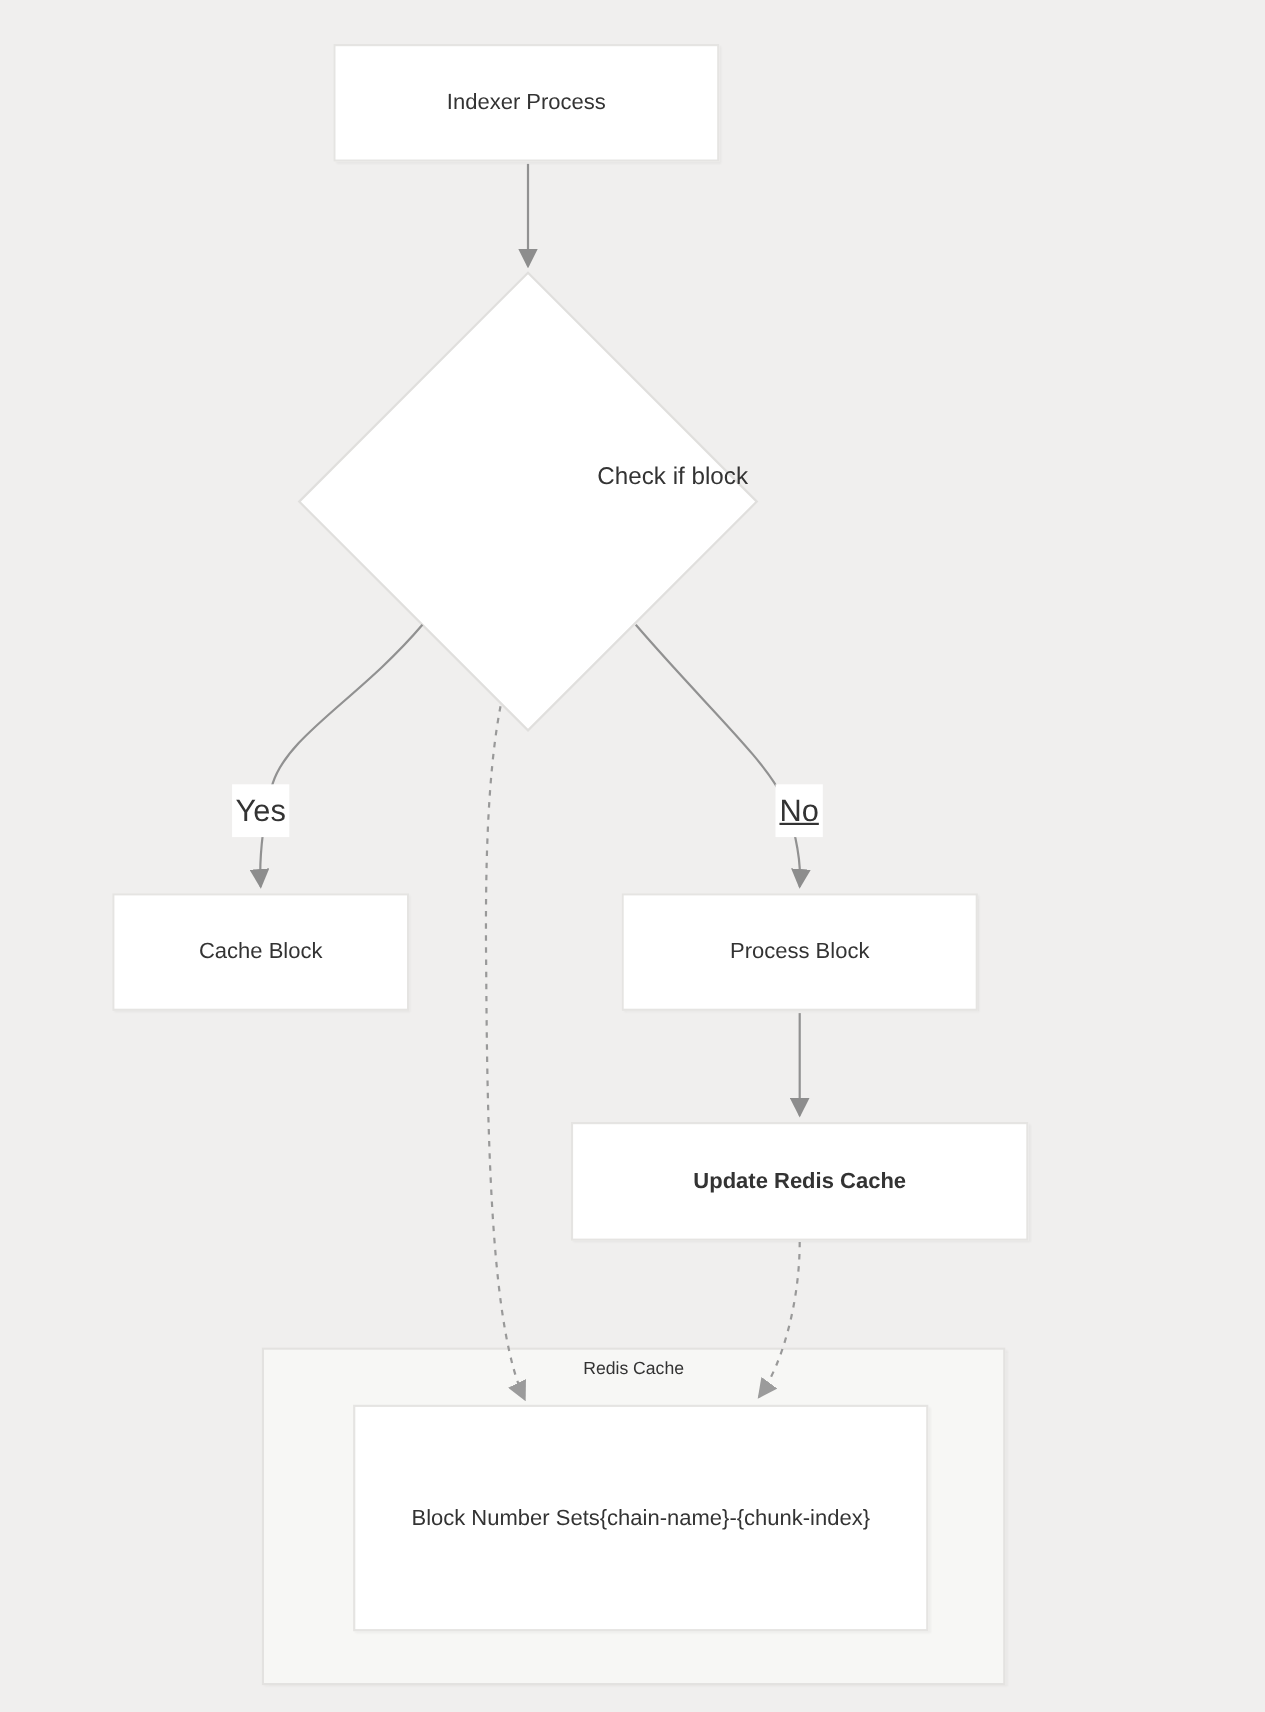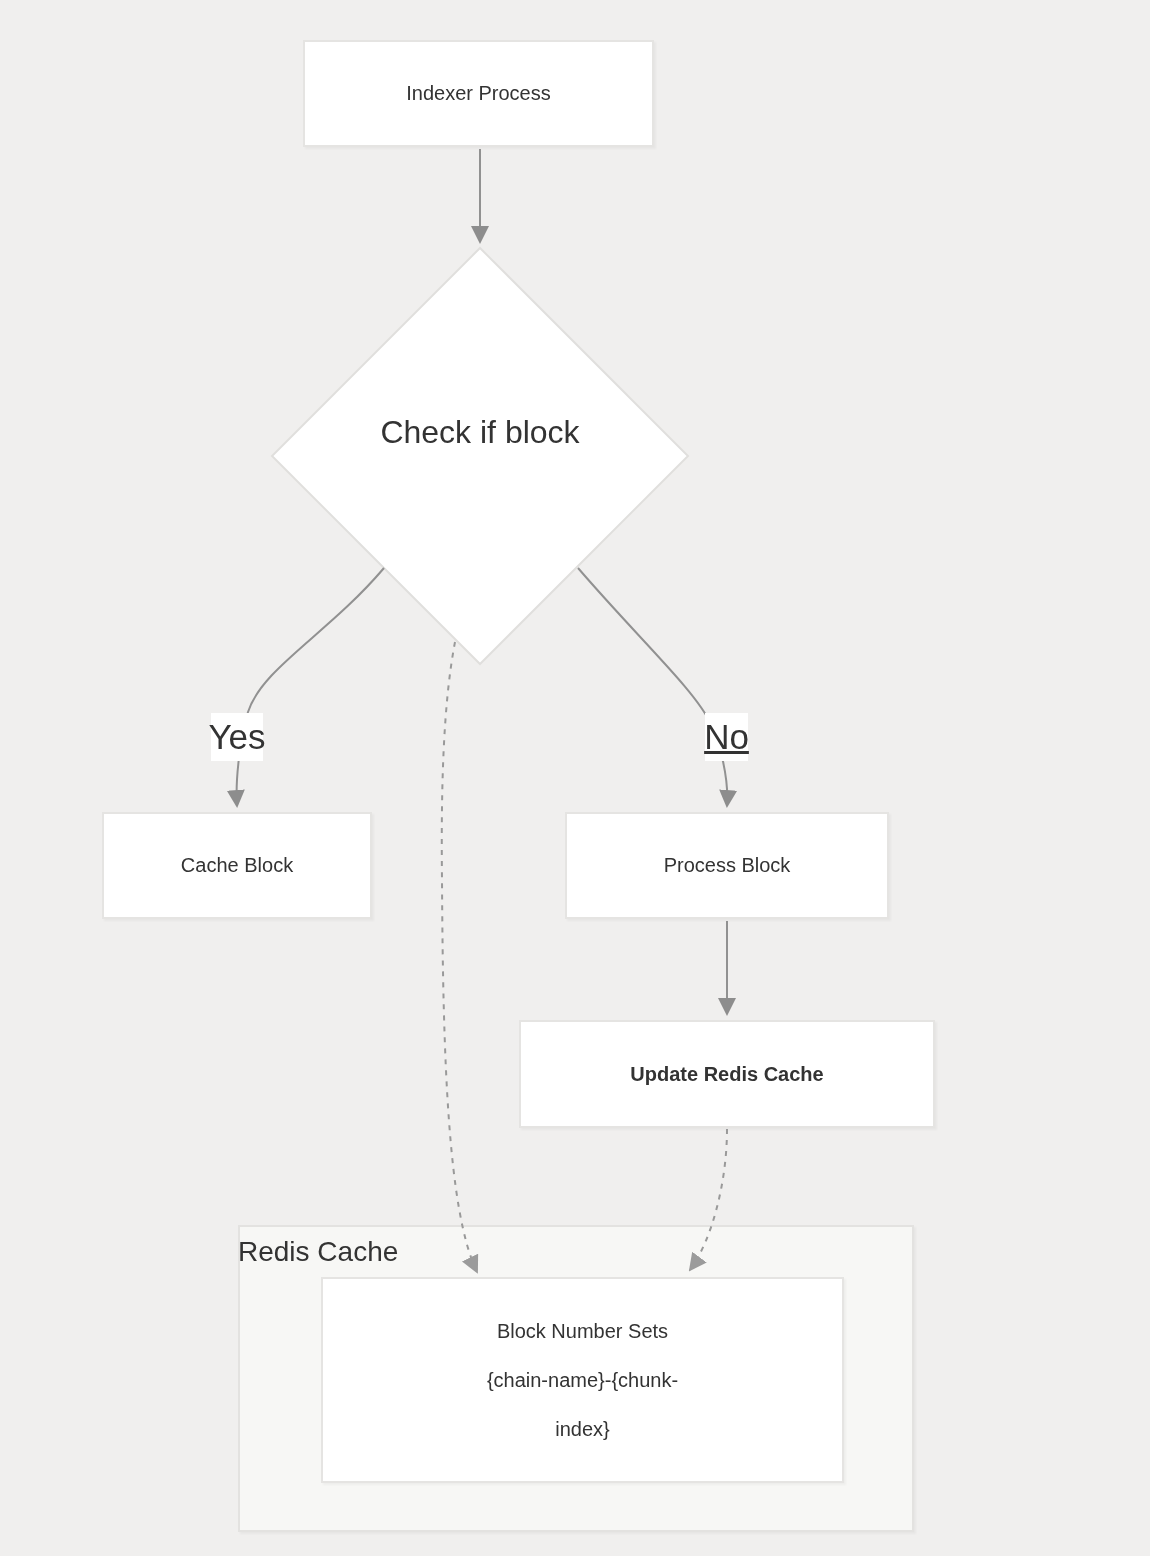--- a/index.html
+++ b/index.html
@@ -36,56 +36,57 @@
     background: #f7f7f5;
     border: 2px solid #e3e2e0;
     box-shadow: 2px 2px 2px rgba(0,0,0,0.04);
     z-index: 1;
   }
   .subgraph-label {
     position: absolute;
     left: 238px;
     top: 1236px;
     width: 676px;
-    font-size: 28px;
+    text-align: center;
+    font-size: 16px;
     z-index: 2;
   }
   svg.connectors {
     position: absolute;
     left: 0;
     top: 0;
     width: 1150px;
     height: 1556px;
     z-index: 3;
     pointer-events: none;
   }
   .diamond-text {
     position: absolute;
     left: 280px;
     top: 409px;
     width: 400px;
-    text-align: center;
-    font-size: 32px;
+    text-align: right;
+    font-size: 22px;
     line-height: 47px;
     z-index: 4;
   }
   .edge-label {
     position: absolute;
     background: #ffffff;
     display: flex;
     align-items: center;
     justify-content: center;
-    font-size: 35px;
+    font-size: 28px;
     z-index: 4;
   }
   .node-indexer   { left: 303px; top: 40px;   width: 351px; height: 107px; }
   .node-skip      { left: 102px; top: 812px;  width: 270px; height: 107px; }
   .node-process   { left: 565px; top: 812px;  width: 324px; height: 107px; }
   .node-update    { left: 519px; top: 1020px; width: 416px; height: 108px; font-weight: bold; }
-  .node-sets      { left: 321px; top: 1277px; width: 523px; height: 206px; flex-direction: column; }
+  .node-sets      { left: 321px; top: 1277px; width: 523px; height: 206px; flex-direction: row; }
   .subgraph-redis { left: 238px; top: 1225px; width: 676px; height: 307px; }
   .label-yes      { left: 211px; top: 713px;  width: 52px;  height: 48px; }
   .label-no       { left: 705px; top: 713px;  width: 43px;  height: 48px; text-decoration: underline; }
 </style>
 </head>
 <body>
 
 <div class="stage">
 
   <div class="subgraph subgraph-redis"></div>

